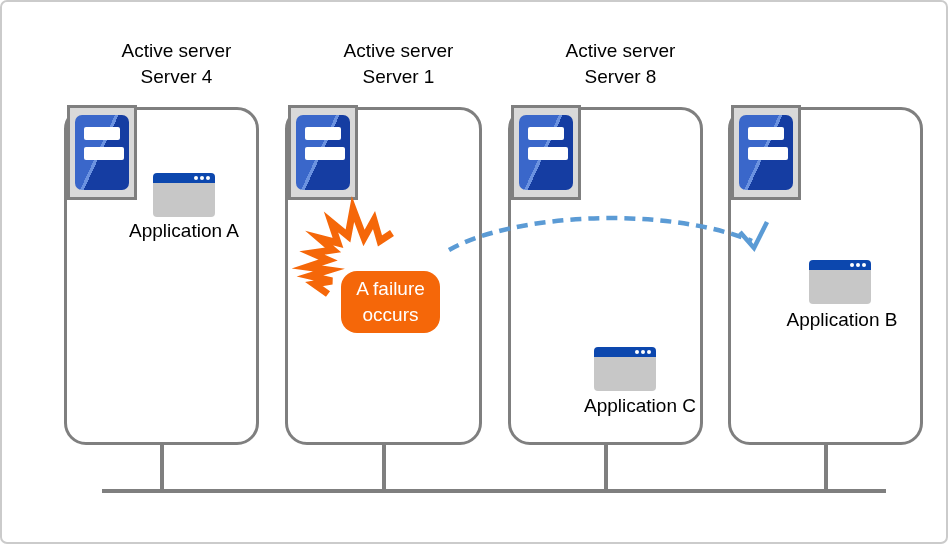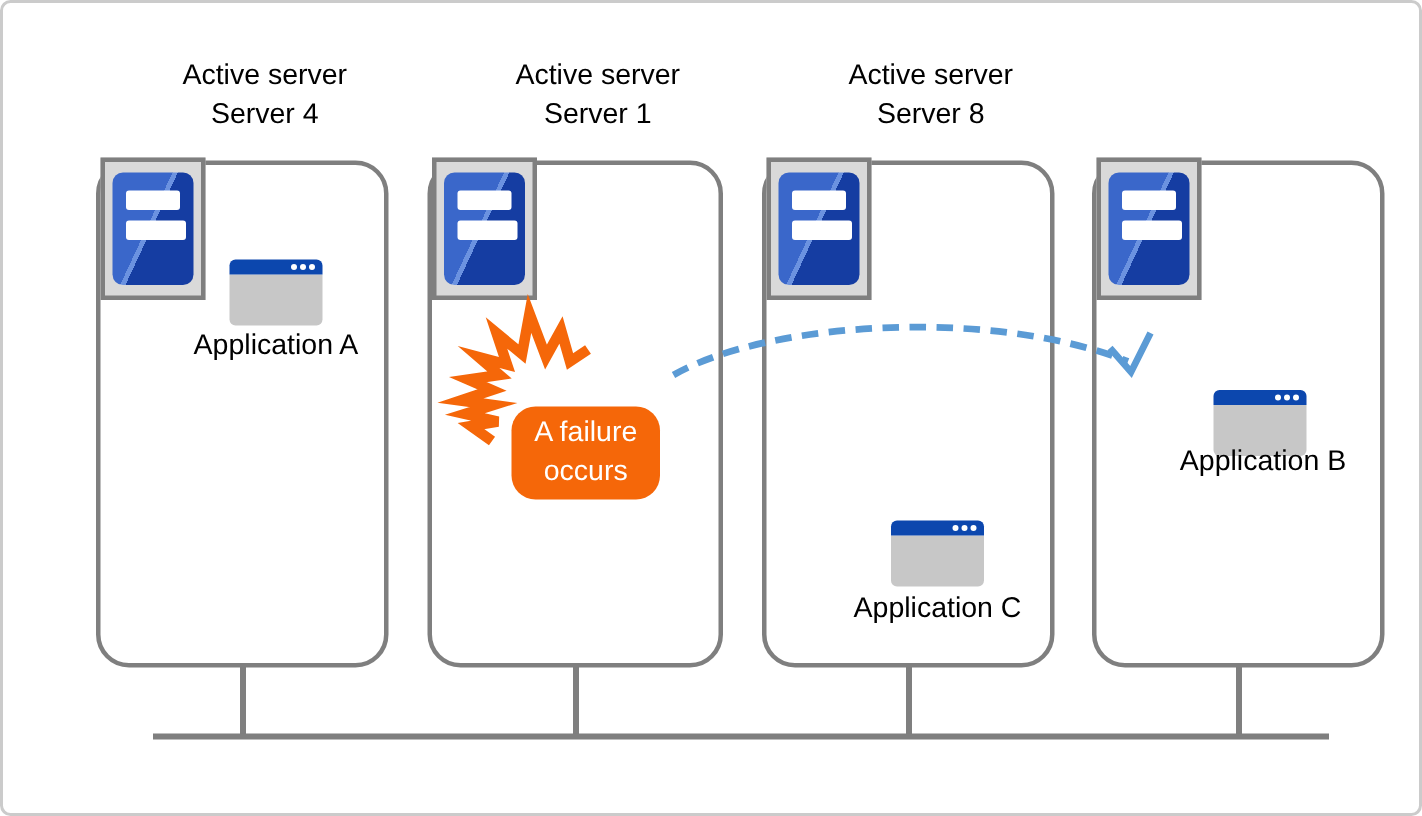--- a/index.html
+++ b/index.html
@@ -40,22 +40,22 @@
   .app-titlebar{position:relative;height:10px;background:var(--app_titlebar_blue,#0c47ae);
     border-radius:4px 4px 0 0;}
   .app-dots{position:absolute;right:5px;top:3px;display:flex;gap:2px;}
   .app-dots i{width:4px;height:4px;border-radius:50%;background:#fff;}
   .app-body{height:34px;background:var(--app_body_gray,#c7c7c7);border-radius:0 0 4px 4px;}
   .ai1{left:151px;top:171px;}
   .ai3{left:592px;top:345px;}
   .ai4{left:807px;top:258px;}
   .app-label{position:absolute;width:200px;text-align:center;font-size:19px;}
   .al1{left:82px;top:218px;}
-  .al3{left:523px;top:393px;}
-  .al4{left:740px;top:295px;}
+  .al3{left:538px;top:393px;}
+  .al4{left:740px;top:307px;}
   
   .overlay{position:absolute;left:0;top:0;width:948px;height:544px;pointer-events:none;z-index:5;}
   .callout{position:absolute;left:339px;top:253px;width:99px;height:62px;z-index:6;
     box-sizing:border-box;background:var(--accent_orange,#f56709);border-radius:16px;
     color:#fff;font-size:19px;line-height:26px;text-align:center;padding:5px 4px 0 4px;margin-top:16px;}
   
   .bus{position:absolute;left:100px;top:487px;width:784px;height:4px;background:var(--border_gray,#7f7f7f);}
   .drop{position:absolute;top:441px;width:4px;height:48px;background:var(--border_gray,#7f7f7f);}
   .d1{left:158px;} .d2{left:380px;} .d3{left:602px;} .d4{left:822px;}
 </style>

